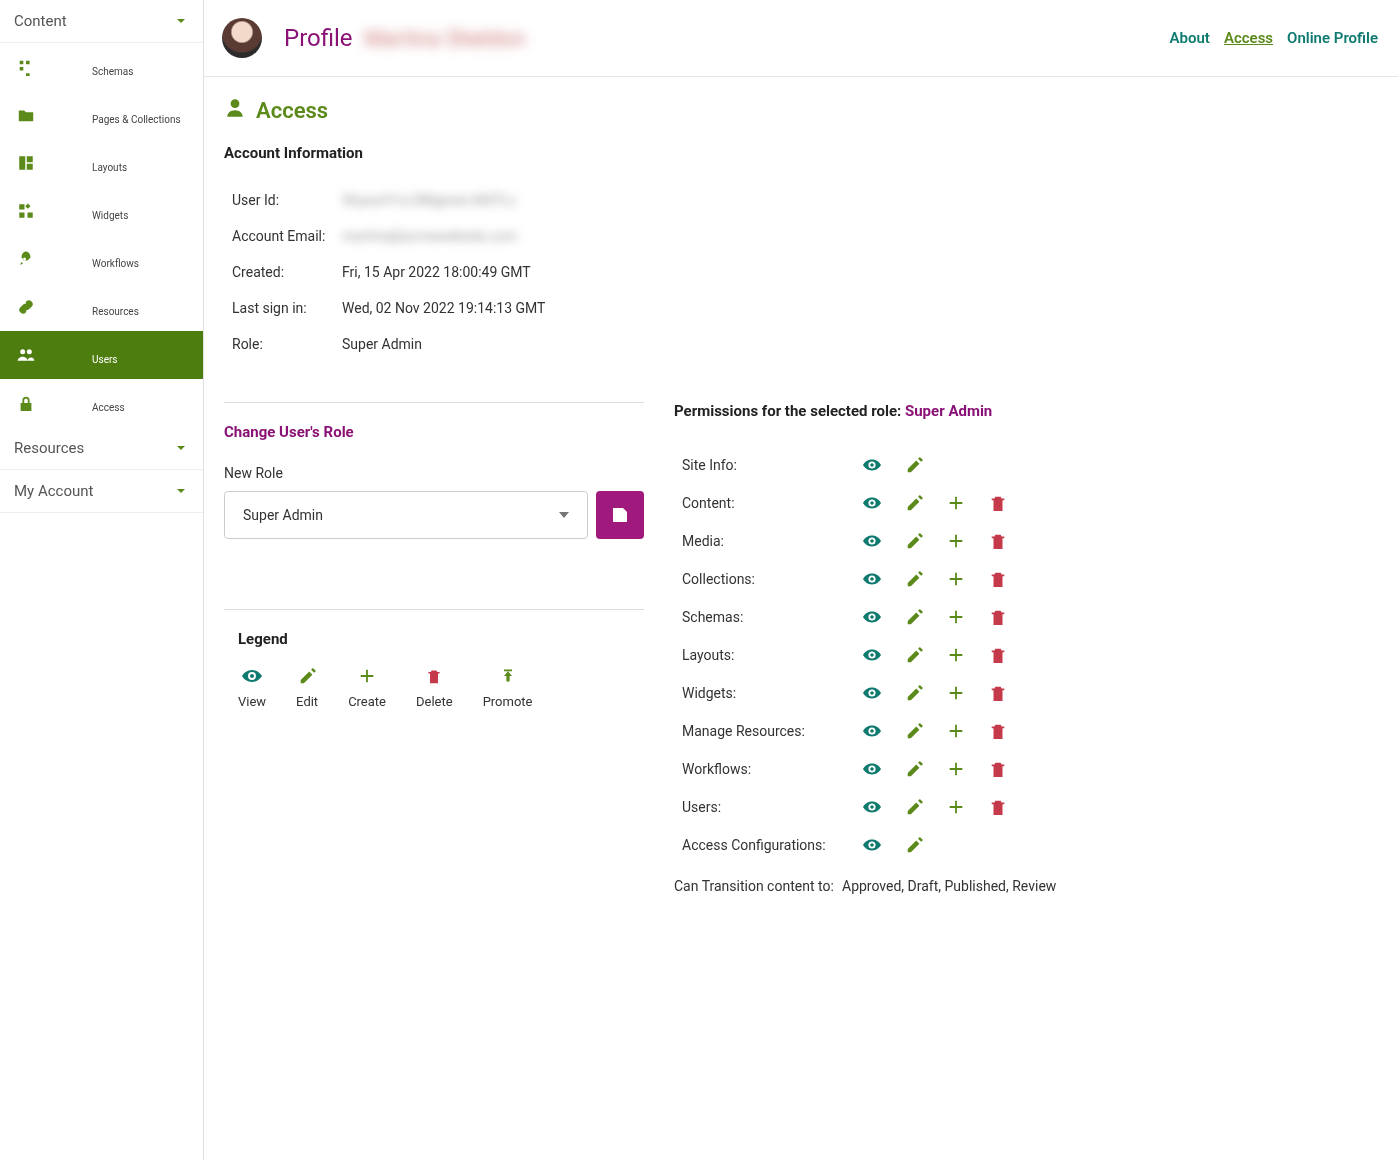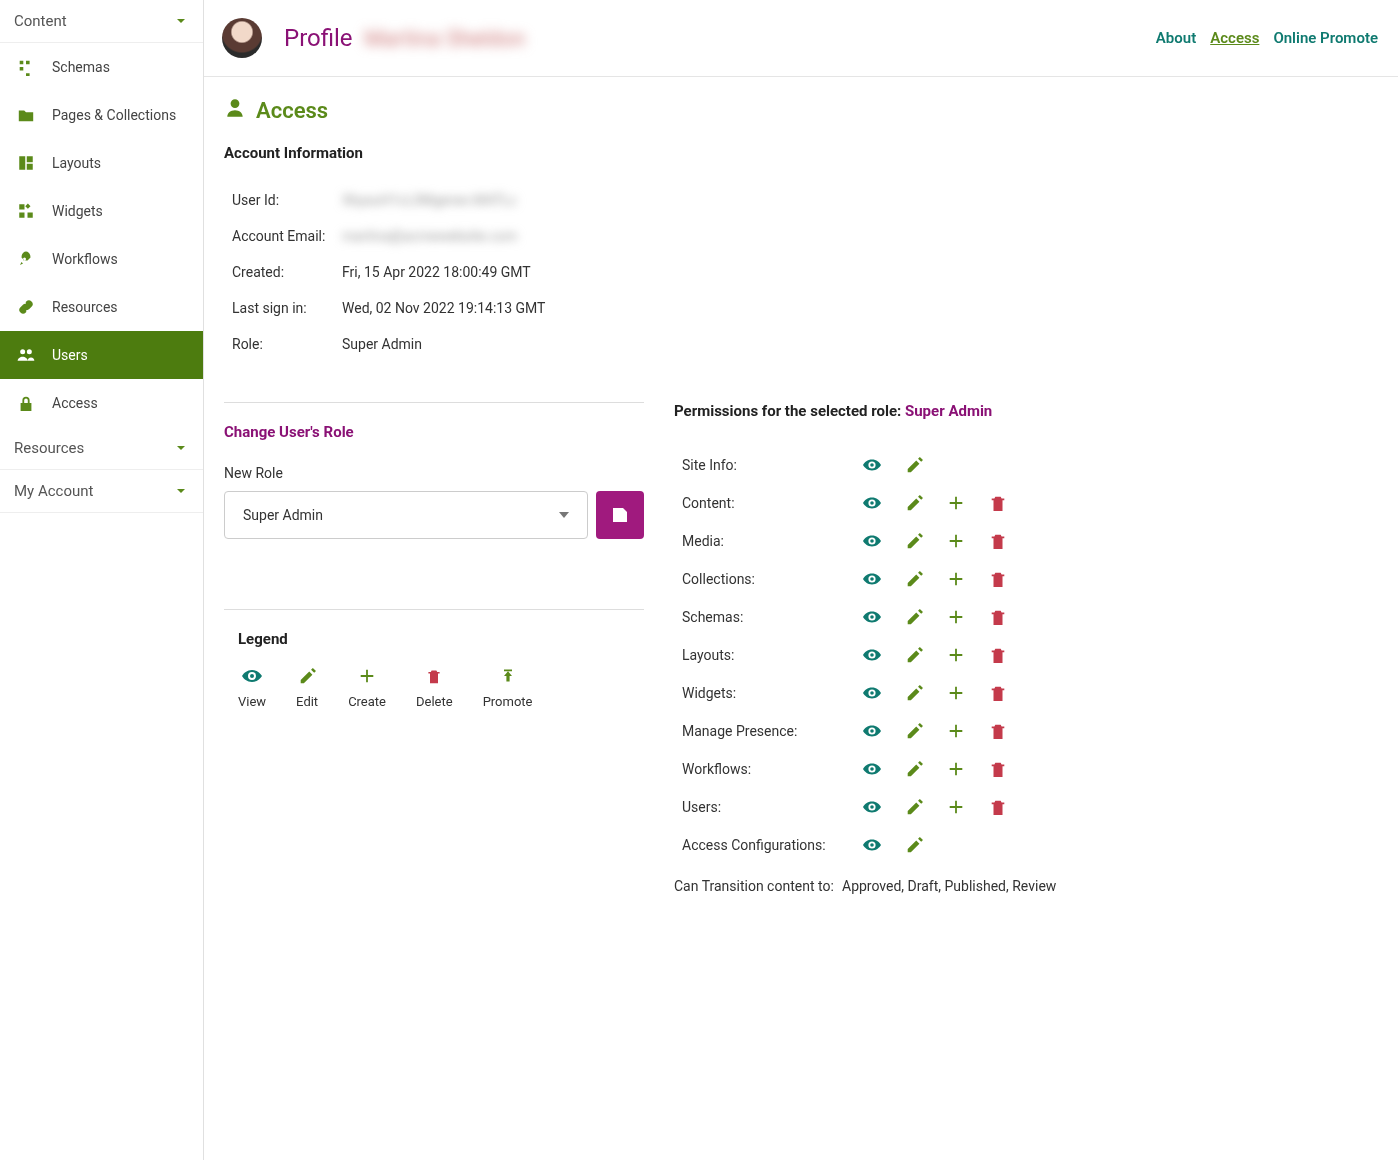--- a/index.html
+++ b/index.html
@@ -3,21 +3,21 @@
   <meta charset="utf-8">
   <style>
     * { box-sizing: border-box; margin: 0; padding: 0; }
     body { font-family: -apple-system, Roboto, "Helvetica Neue", Arial, sans-serif; font-size: 14px; color: #333; background: #fff; }
     .app { display: flex; min-height: 100vh; }
     
     
     .sidebar { width: 204px; border-right: 1px solid #e0e0e0; background: #fff; }
     .side-group-header { display: flex; align-items: center; justify-content: space-between; padding: 12px 14px; cursor: pointer; color: #555; font-size: 15px; border-bottom: 1px solid #eee; }
     .side-group-header.expanded { }
-    .side-item { display: flex; align-items: center; padding: 14px 14px; cursor: pointer; color: #444; font-size: 14px; }
+    .side-item { display: flex; align-items: flex-end; padding: 14px 14px; cursor: pointer; color: #444; font-size: 10px; gap: 40px; }
     .side-item.active { background: #4d7c0f; color: #fff; }
     .side-item .si-icon { width: 24px; height: 20px; display: inline-flex; align-items: center; justify-content: center; margin-right: 14px; }
     .side-item.active .si-icon svg { fill: #fff; }
     .chev { width: 16px; height: 16px; }
     
     
     .main { flex: 1; padding: 0 0 40px 0; }
     .profile-header { display: flex; align-items: center; justify-content: space-between; padding: 18px 20px 18px 18px; border-bottom: 1px solid #e5e5e5; margin: 0 0 20px 0; }
     .ph-left { display: flex; align-items: center; }
     .avatar { width: 40px; height: 40px; border-radius: 50%; background: radial-gradient(circle at 50% 35%, #f2d9c9 0 30%, #5a3b33 35% 60%, #2b2b2b 65% 100%); margin-right: 22px; }
@@ -225,21 +225,21 @@
       <div class="ph-left">
         <div class="avatar"></div>
         <div class="ph-title">
           <span>Profile</span>
           <span class="ph-name">Martina Sheldon</span>
         </div>
       </div>
       <div class="ph-tabs">
         <span class="ph-tab">About</span>
         <span class="ph-tab active">Access</span>
-        <span class="ph-tab">Online Promote</span>
+        <span class="ph-tab">Online Profile</span>
       </div>
     </div>
 
     <div class="content">
       <h2 class="section-title">
         <span class="st-icon"><svg viewBox="0 0 20 20" width="22" height="22" fill="#5b8a1a">
               <use href="#i-person"></use>
             </svg></span>
         <span>Access</span>
       </h2>
@@ -496,21 +496,21 @@
                     </svg>
                   </span>
                   <span class="ic-delete">
                     <svg viewBox="0 0 20 20" width="18" height="18">
                       <use href="#i-trash"></use>
                     </svg>
                   </span>
                 </span>
               </div>
               <div class="perm-row">
-                <span class="perm-name">Manage Presence:</span>
+                <span class="perm-name">Manage Resources:</span>
                 <span class="perm-icons">
                   <span class="ic-view">
                     <svg viewBox="0 0 20 20" width="18" height="18">
                       <use href="#i-eye"></use>
                     </svg>
                   </span>
                   <span class="ic-edit">
                     <svg viewBox="0 0 20 20" width="18" height="18">
                       <use href="#i-pencil"></use>
                     </svg>

